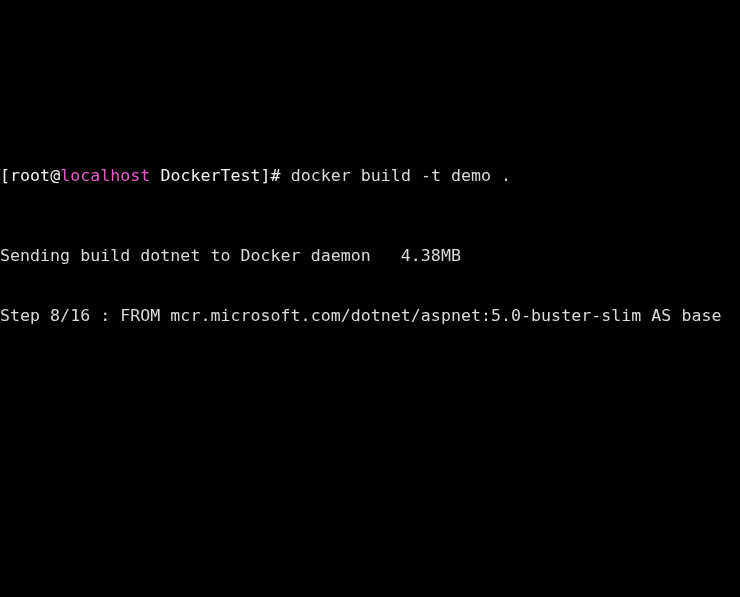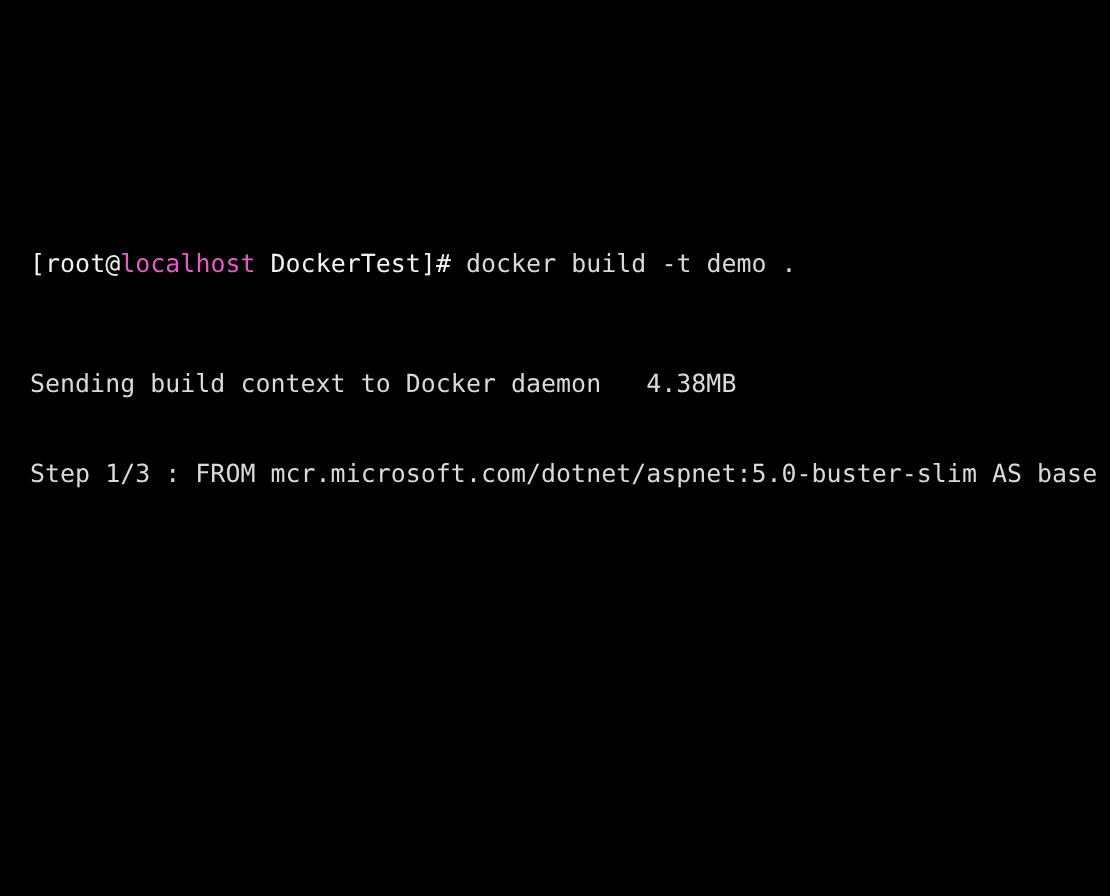--- a/index.html
+++ b/index.html
@@ -35,40 +35,39 @@
     color: #d9d9d9;
     white-space: pre;
     -webkit-font-smoothing: antialiased;
   }
   .row {
     height: 20px;
     line-height: 20px;
     white-space: pre;
     overflow: hidden;
     text-overflow: clip;
-    padding-left: 20px;
   }
   .seg-default { color: #d9d9d9; }
   .seg-magenta { color: #e85ac8; }
   .seg-white   { color: #f2f2f2; }
 </style>
 </head>
 <body>
 
 <div id="terminal">
   <div id="screen">
 
     
     <div class="row"></div>
 
     
     <div class="row"><span class="seg-white">[</span><span class="seg-white">root</span><span class="seg-white">@</span><span class="seg-magenta">localhost</span><span class="seg-white"> </span><span class="seg-white">DockerTest</span><span class="seg-white">]</span><span class="seg-white"># </span><span class="seg-default">docker build -t demo .</span></div>
 
-    <div class="row">Sending build context to Docker daemon   4.38MB</div>
-    <div class="row">Step 1/3 : FROM mcr.microsoft.com/dotnet/aspnet:5.0-buster-slim AS base</div>
+    <div class="row">Sending build dotnet to Docker daemon   4.38MB</div>
+    <div class="row">Step 8/16 : FROM mcr.microsoft.com/dotnet/aspnet:5.0-buster-slim AS base</div>
     
     
     
     
     
     
     
     
     
     

